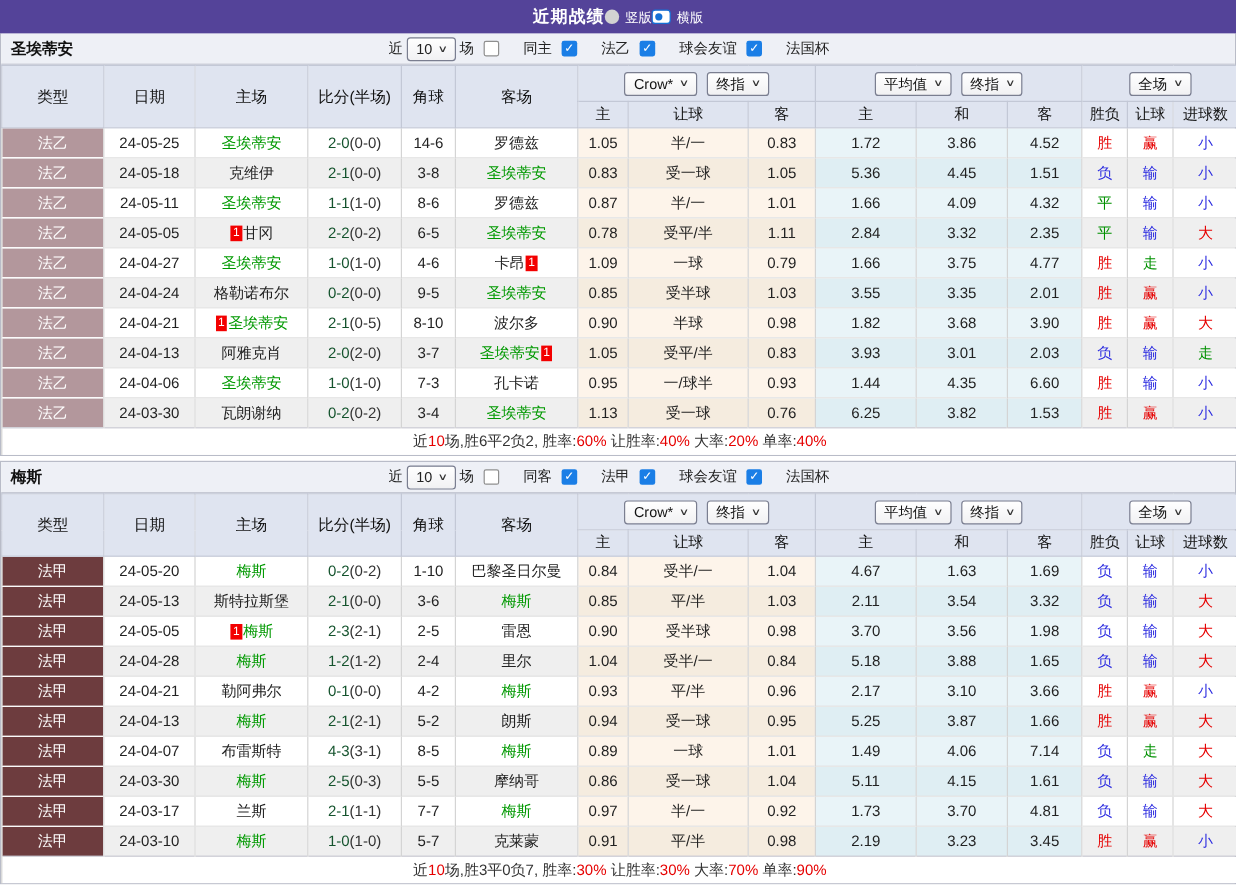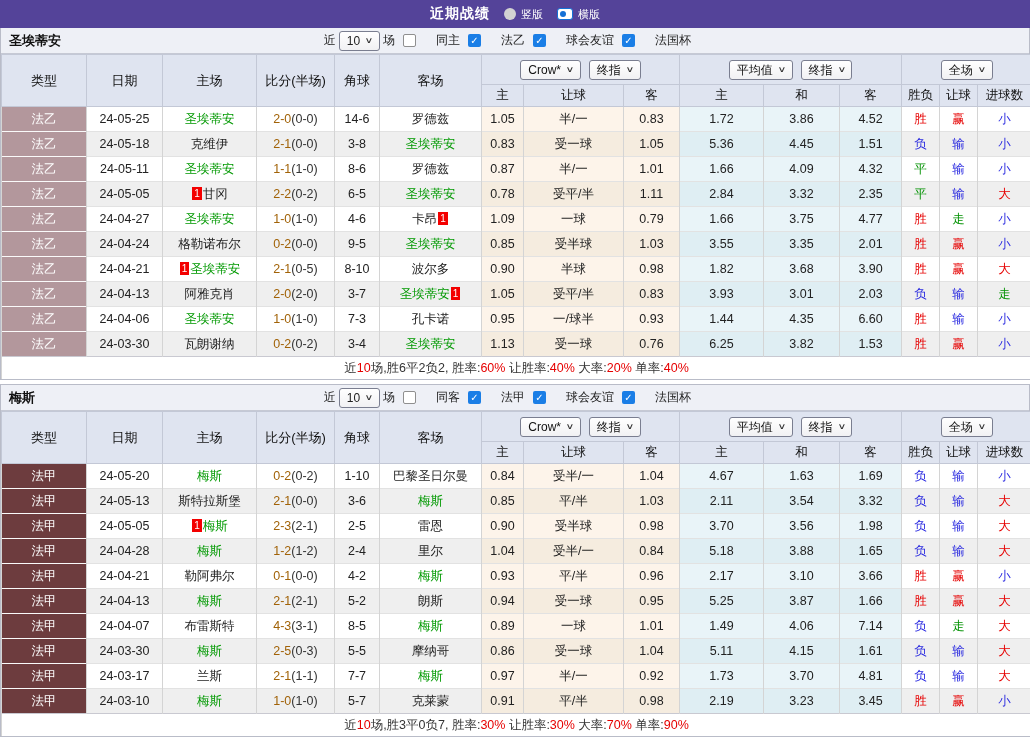--- a/index.html
+++ b/index.html
@@ -1,17 +1,17 @@
 <!DOCTYPE html>
 <html><head>
 <meta charset="utf-8">
 <style>
   html,body{margin:0;padding:0;background:#fff;}
   body{width:1030px;font-family:"Liberation Sans","DejaVu Sans",sans-serif;color:#222;font-size:12px;}
-  .titlebar{height:28px;background:#544399;display:flex;align-items:center;justify-content:center;gap:14px;color:#fff;}
+  .titlebar{height:28px;background:#544399;display:flex;align-items:center;justify-content:center;color:#fff;}
   .titlebar .title{font-weight:bold;font-size:14px;letter-spacing:1px;}
   .radio{display:inline-flex;align-items:center;gap:5px;font-size:11px;cursor:pointer;}
   .rdot{width:12px;height:12px;border-radius:50%;box-sizing:border-box;position:relative;flex:0 0 auto;}
   .rdot.plain{background:#d2d2d2;}
   .rdot.sel{background:#fff;border:1px solid #1470d6;}
   .rdot.sel::after{content:"";position:absolute;left:2px;top:2px;width:6px;height:6px;border-radius:50%;background:#1470d6;}
   .section{border:1px solid #b9bcc8;border-top:none;}
   .section.gap{margin-top:4px;border-top:1px solid #b9bcc8;}
   .sec-head{height:26px;background:#eef0f6;border-bottom:1px solid #c6c9d4;display:flex;align-items:center;padding:0 8px;box-sizing:border-box;}
   .team{font-weight:bold;font-size:13px;color:#111;}
@@ -28,21 +28,21 @@
   tr.h1 th{height:29px;}
   tr.h2 th{height:21px;font-size:12.5px;}
   .grp{display:flex;align-items:center;justify-content:center;gap:8px;}
   tbody td{height:24px;border-left:1px solid #d4d4d4;border-right:1px solid #d4d4d4;border-top:1px solid #e2e2e2;font-size:12.5px;background:#fff;}
   tr.even td{background:#efefef;}
   td.type{color:#fff;border-top:1px solid #fafafa;}
   td.c-cream{background:#fdf4ea;} tr.even td.c-cream{background:#f5ecdf;}
   td.c-blue{background:#e9f4f8;} tr.even td.c-blue{background:#dfeef3;}
   .t-r{color:#e60000;} .t-b{color:#2a2ae0;} .t-g{color:#009100;}
   .self{color:#009900;}
-  .ft{color:#a16207;} .ht{color:#333;margin-top:32px;}
+  .ft{color:#14532d;} .ht{color:#333;margin-top:32px;}
   .badge{display:inline-block;background:#f30000;color:#fff;font-size:10px;line-height:13px;padding:0 2px;margin:0 1px;vertical-align:1px;}
   tr.sum td{height:22px;background:#fff;border-top:1px solid #c9c9d1;color:#333;}
   .red{color:#e60000;}
 </style>
 </head>
 <body>
 
 <div class="titlebar">
   <span class="title">近期战绩</span>
   <span class="radio">

